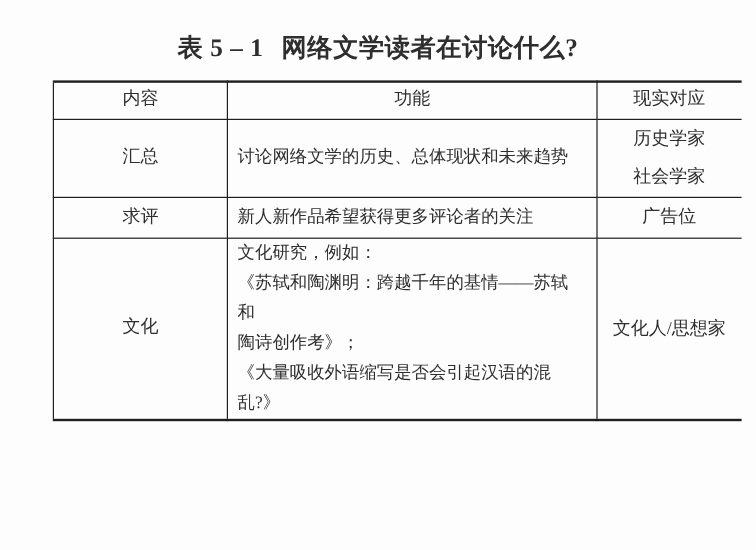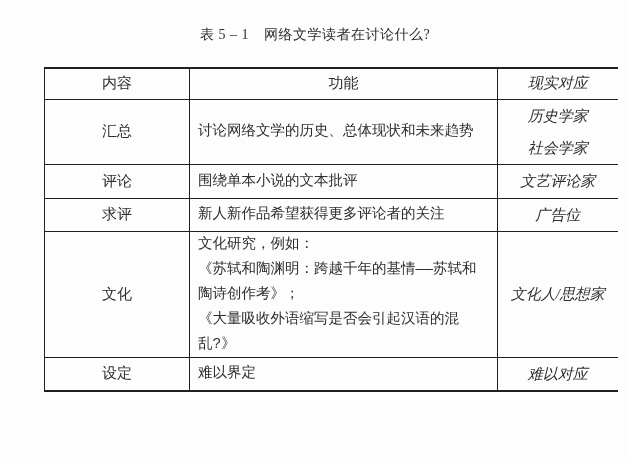--- a/index.html
+++ b/index.html
@@ -11,22 +11,22 @@
     }
     .page {
       position: relative;
       width: 630px; height: 458px;
       overflow: hidden;
     }
     .table-title {
       position: absolute;
       top: 26px; left: 0; width: 630px;
       text-align: center;
-      font-size: 14px;
-      font-weight: normal;
+      font-size: 21px;
+      font-weight: bold;
       letter-spacing: 0.5px;
       white-space: nowrap;
     }
     .table-title .title-label { margin-right: 15px; }
     table.book-table {
       position: absolute;
       left: 44px; top: 67px;
       width: 573px;
       border-collapse: collapse;
       table-layout: fixed;
@@ -38,28 +38,27 @@
       border: 1px solid #1f1f1f;
       font-size: 15px;
       font-weight: normal;
       vertical-align: middle;
       text-align: center;
       white-space: pre-line;
       line-height: 23px;
       overflow: hidden;
     }
     
-    .book-table th:last-child, .book-table td:last-child { border-right: 0; font-style: italic; }
+    .book-table th:last-child, .book-table td:last-child { border-right: 0; }
     .book-table td.cell-func {
       text-align: left;
       padding-left: 8px;
       padding-right: 12px;
       font-size: 14.5px;
       line-height: 25px;
-      font-family: Liberation Mono, monospace;
     }
     .book-table td.cell-reality { line-height: 32px; }
     thead tr            { height: 31px; }
     tbody tr:nth-child(1) { height: 51px; margin-left: 28px; }
     tbody tr:nth-child(2) { height: 34px; }
     tbody tr:nth-child(3) { height: 29px; }
     tbody tr:nth-child(4) { height: 30px; }
     tbody tr:nth-child(5) { height: 30px; }
     tbody tr:nth-child(6) { height: 29px; }
     tbody tr:nth-child(7) { height: 102px; }
@@ -88,38 +87,28 @@
       </tr>
     </thead>
     <tbody>
       <tr>
         <td class="cell-content">汇总</td>
         <td class="cell-func">讨论网络文学的历史、总体现状和未来趋势</td>
         <td class="cell-reality">历史学家
 社会学家</td>
       </tr>
       <tr>
-        <td class="cell-content">评论</td>
-        <td class="cell-func">围绕单本小说的文本批评</td>
-        <td class="cell-reality">文艺评论家</td>
-      </tr>
-      <tr>
         <td class="cell-content">求评</td>
         <td class="cell-func">新人新作品希望获得更多评论者的关注</td>
         <td class="cell-reality">广告位</td>
       </tr>
       <tr>
         <td class="cell-content">文化</td>
         <td class="cell-func">文化研究，例如：
 《苏轼和陶渊明：跨越千年的基情——苏轼和
 陶诗创作考》；
 《大量吸收外语缩写是否会引起汉语的混乱?》</td>
         <td class="cell-reality">文化人/思想家</td>
       </tr>
-      <tr>
-        <td class="cell-content">设定</td>
-        <td class="cell-func">难以界定</td>
-        <td class="cell-reality">难以对应</td>
-      </tr>
     </tbody>
   </table>
 
 </div>
 
 </body></html>

